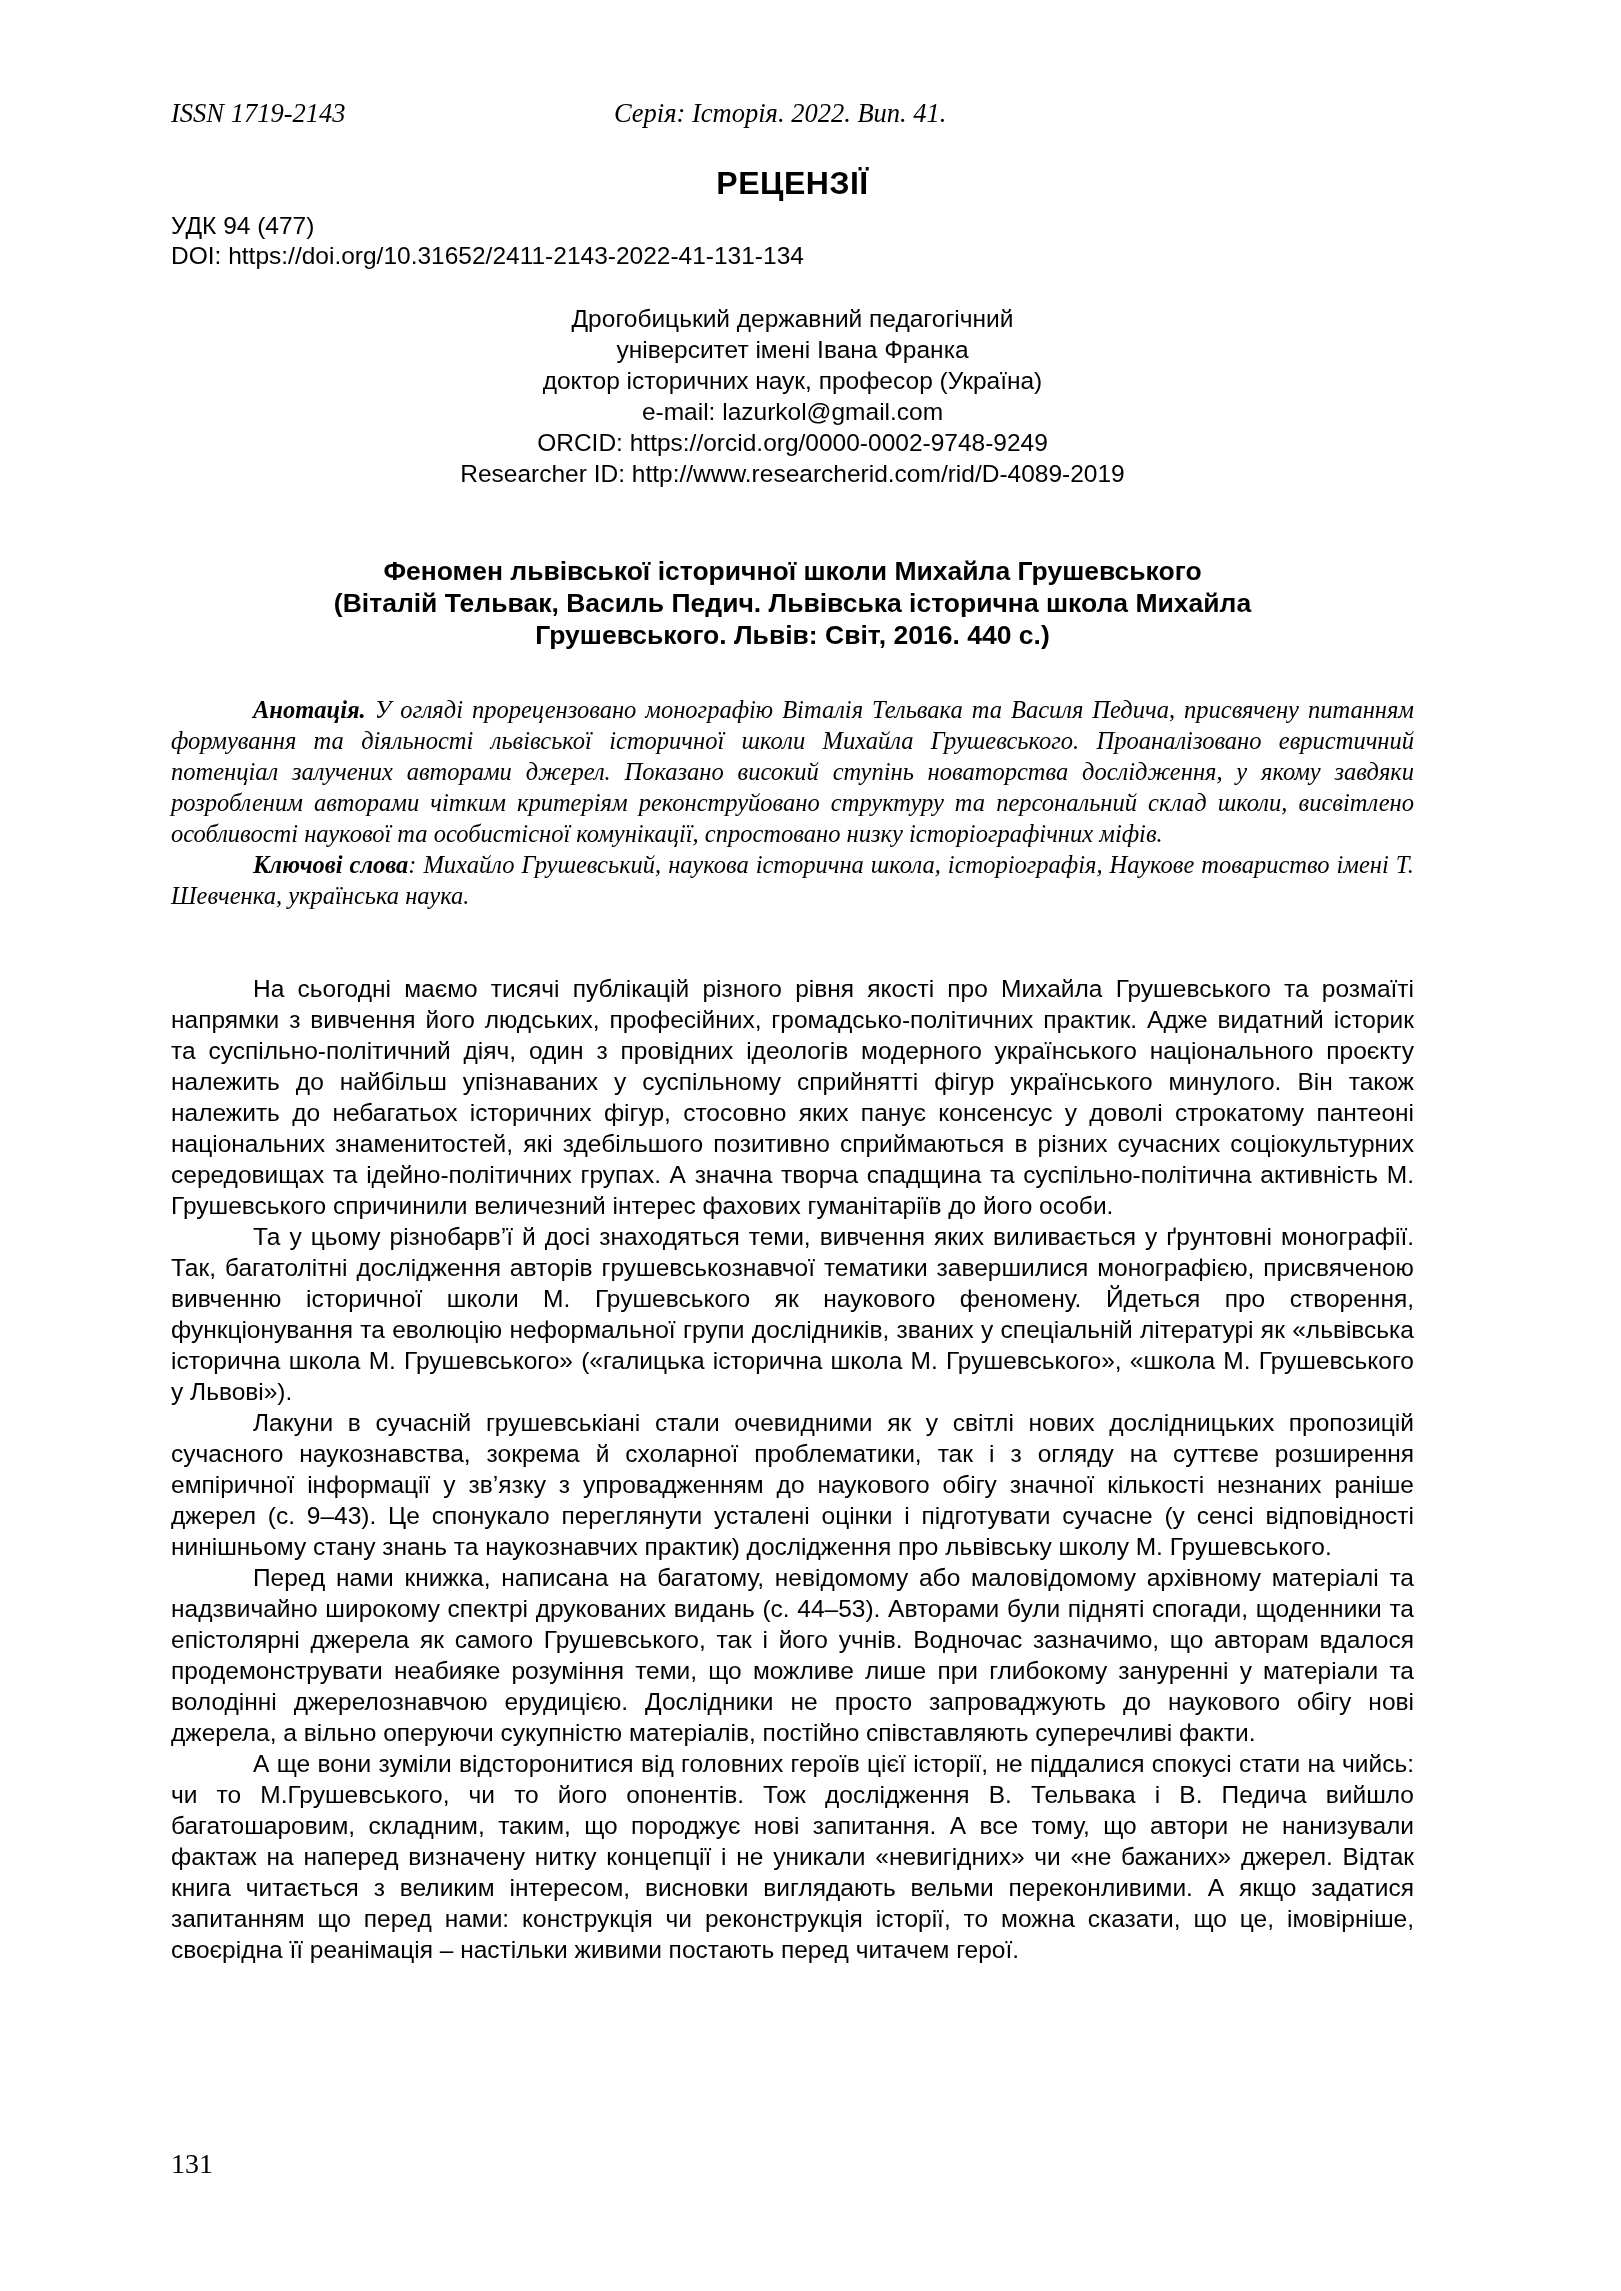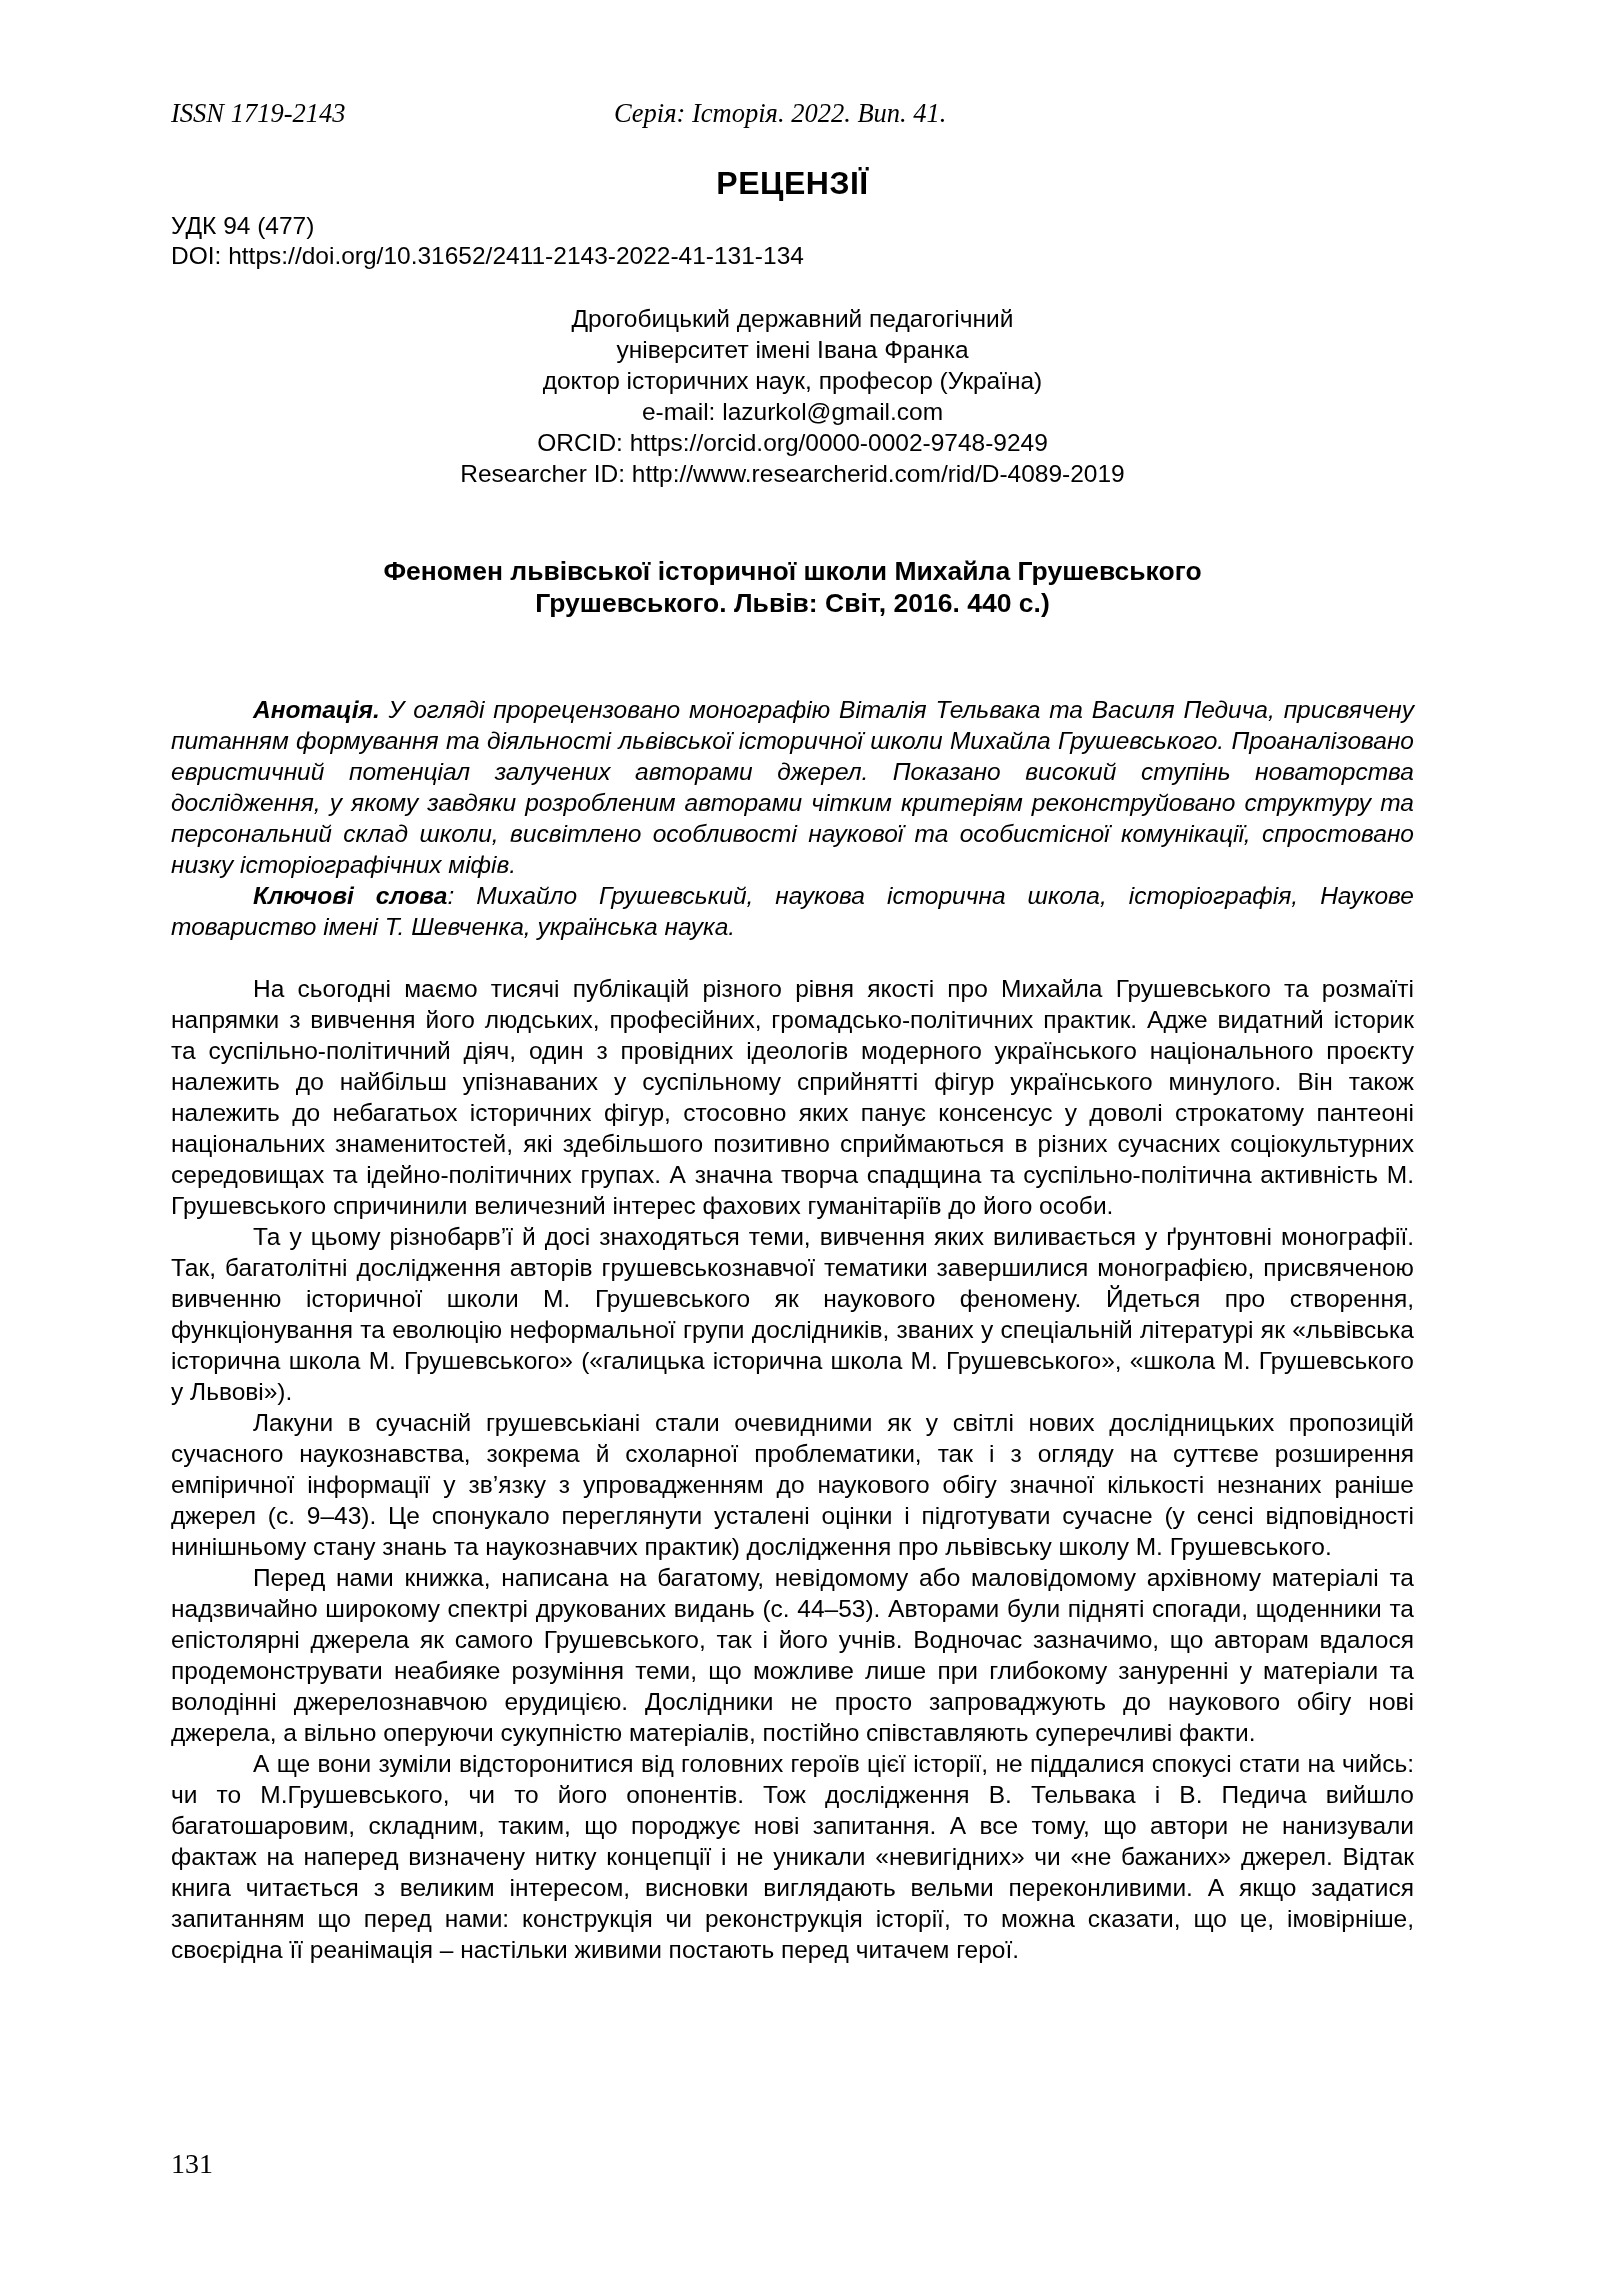--- a/index.html
+++ b/index.html
@@ -8,21 +8,21 @@
     .hdr { position: absolute; top: 98px; font-family: "Liberation Serif", serif; font-style: italic; font-size: 26.5px; }
     .hdr-left { left: 0; }
     .hdr-right { left: 443px; text-align: right; }
     .section-title { position: absolute; top: 165px; left: 0; width: 1243px; text-align: center; font-family: "Liberation Sans", sans-serif; font-weight: bold; font-size: 32px; letter-spacing: 0.5px; }
     .meta { position: absolute; left: 0; font-family: "Liberation Sans", sans-serif; font-size: 24.5px; }
     .udc { top: 212px; }
     .doi { top: 242px; text-align: right; }
     .author-block { position: absolute; top: 303px; left: 0; width: 1243px; text-align: center; font-family: "Liberation Sans", sans-serif; font-size: 24.5px; line-height: 31px; }
     .author-name { font-weight: bold; font-style: italic; }
     .title-block { position: absolute; top: 555px; left: 0; width: 1243px; text-align: center; font-family: "Liberation Sans", sans-serif; font-weight: bold; font-size: 26.5px; line-height: 32px; }
-    .abstract { position: absolute; top: 694px; left: 0; width: 1243px; font-family: Liberation Sans, sans-serif; font-size: 24.5px; line-height: 31px; text-align: justify; font-style: italic; }
+    .abstract { position: absolute; top: 694px; left: 0; width: 1243px; font-family: Liberation Serif, serif; font-size: 24.5px; line-height: 31px; text-align: justify; font-style: italic; }
     .abstract p { margin: 0; text-indent: 82px; }
     .abstract .lbl { font-weight: bold; }
     .body-text { position: absolute; top: 973px; left: 0; width: 1243px; font-family: "Liberation Sans", sans-serif; font-size: 24.5px; line-height: 31px; text-align: justify; }
     .body-text p { margin: 0; text-indent: 82px; }
     .page-num { position: absolute; top: 2148px; left: 0; width: 1243px; font-family: "Liberation Serif", serif; font-size: 28px; }
   </style>
 </head>
 <body>
 
 <div class="page">
@@ -38,20 +38,21 @@
     <div>Дрогобицький державний педагогічний</div>
     <div>університет імені Івана Франка</div>
     <div>доктор історичних наук, професор (Україна)</div>
     <div>e-mail: lazurkol@gmail.com</div>
     <div>ORCID: https://orcid.org/0000-0002-9748-9249</div>
     <div>Researcher ID: http://www.researcherid.com/rid/D-4089-2019</div>
   </div>
 
   <div class="title-block">
     <div>Феномен львівської історичної школи Михайла Грушевського</div>
+    <div>(Віталій Тельвак, Василь Педич. Львівська історична школа Михайла</div>
     <div>Грушевського. Львів: Світ, 2016. 440 с.)</div>
   </div>
 
   <div class="abstract">
     <p><span class="lbl">Анотація.</span><span> У огляді прорецензовано монографію Віталія Тельвака та Василя Педича, присвячену питанням формування та діяльності львівської історичної школи Михайла Грушевського. Проаналізовано евристичний потенціал залучених авторами джерел. Показано високий ступінь новаторства дослідження, у якому завдяки розробленим авторами чітким критеріям реконструйовано структуру та персональний склад школи, висвітлено особливості наукової та особистісної комунікації, спростовано низку історіографічних міфів.</span></p>
     <p><span class="lbl">Ключові слова</span><span>: Михайло Грушевський, наукова історична школа, історіографія, Наукове товариство імені Т. Шевченка, українська наука.</span></p>
   </div>
 
   <div class="body-text">
     <p>На сьогодні маємо тисячі публікацій різного рівня якості про Михайла Грушевського та розмаїті напрямки з вивчення його людських, професійних, громадсько-політичних практик. Адже видатний історик та суспільно-політичний діяч, один з провідних ідеологів модерного українського національного проєкту належить до найбільш упізнаваних у суспільному сприйнятті фігур українського минулого. Він також належить до небагатьох історичних фігур, стосовно яких панує консенсус у доволі строкатому пантеоні національних знаменитостей, які здебільшого позитивно сприймаються в різних сучасних соціокультурних середовищах та ідейно-політичних групах. А значна творча спадщина та суспільно-політична активність М. Грушевського спричинили величезний інтерес фахових гуманітаріїв до його особи.</p>

